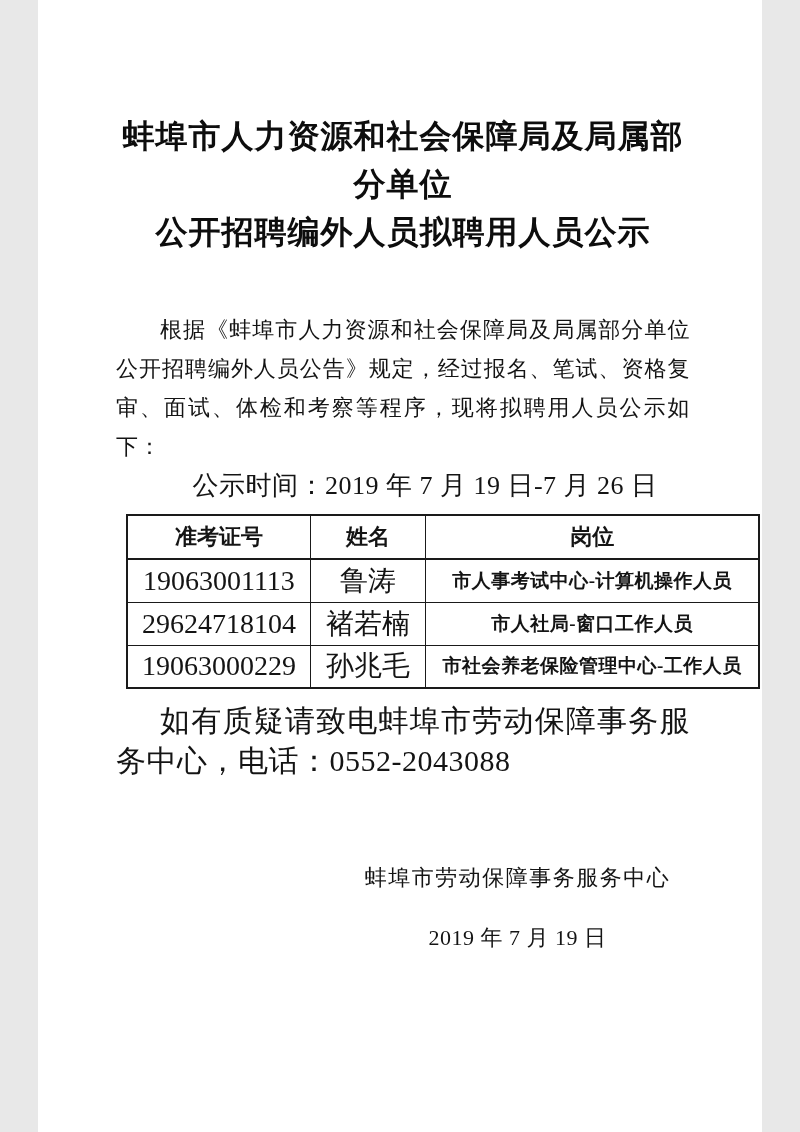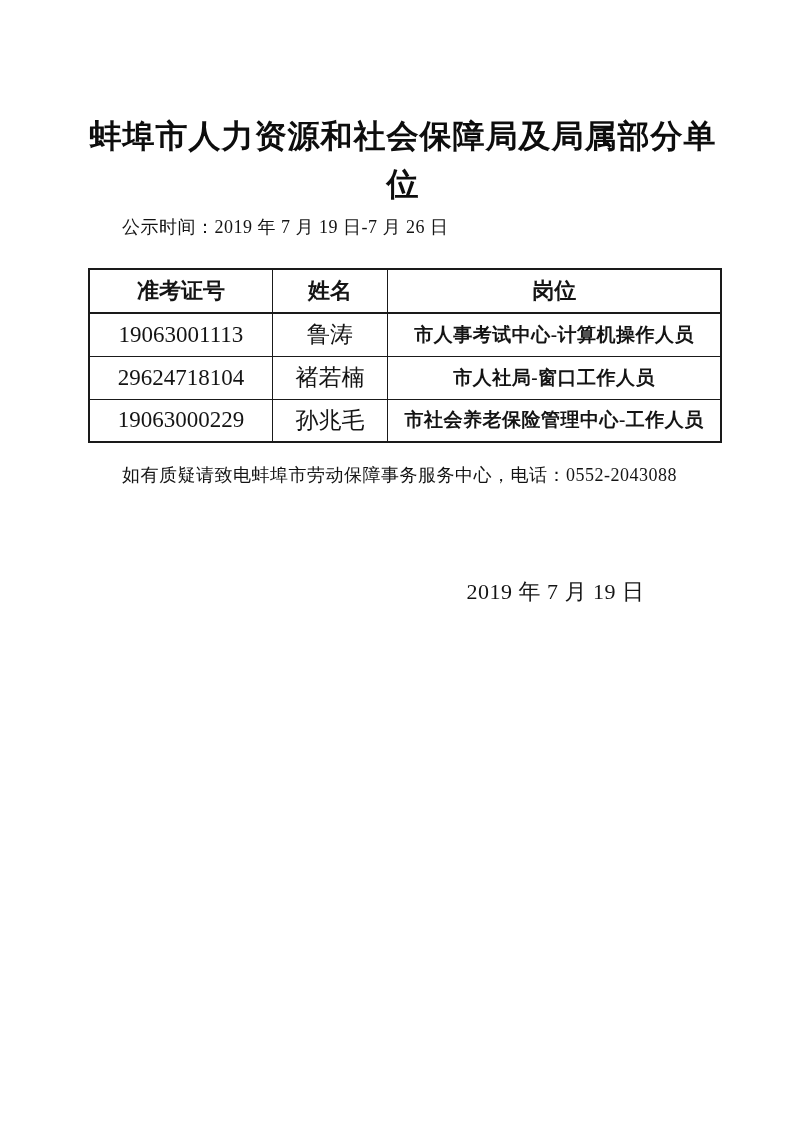--- a/index.html
+++ b/index.html
@@ -1,19 +1,19 @@
 <!DOCTYPE html>
 <html><head>
 <meta charset="utf-8">
 <style>
   * { margin: 0; padding: 0; box-sizing: border-box; }
   html, body { background: #e8e8e8; }
   .page {
     position: relative;
-    width: 800px;
+    width: 724px;
     height: 1132px;
     margin: 0 auto;
     background: #ffffff;
     color: #141414;
     font-family: "Liberation Serif", "DejaVu Serif", serif;
     overflow: hidden;
   }
   .content {
     padding: 0 72px 0 78px; 
   }
@@ -29,29 +29,30 @@
   }
   .intro {
     margin-top: 54px;
     font-size: 22px;
     line-height: 39px;
     text-align: justify;
     text-indent: 44px;
     letter-spacing: 0.5px;
   }
   .period {
-    font-size: 18px;
+    font-size: 26px;
     line-height: 39px;
     text-indent: 44px;
     letter-spacing: 0.5px;
+    text-align: center;
   }
   table.roster {
     width: 634px;
     margin-left: 10px;
-    margin-top: 21px;
+    margin-top: 9px;
     border-collapse: collapse;
     table-layout: fixed;
     border: 2px solid #1a1a1a;
   }
   table.roster col.c1 { width: 29%; }
   table.roster col.c2 { width: 18.3%; }
   table.roster col.c3 { width: 52.7%; }
   table.roster th {
     border: 1px solid #1a1a1a;
     border-bottom: 2px solid #1a1a1a;
@@ -59,52 +60,54 @@
     font-size: 22px;
     font-weight: bold;
     text-align: center;
     vertical-align: middle;
   }
   table.roster td {
     border: 1px solid #1a1a1a;
     height: 43px;
     text-align: center;
     vertical-align: middle;
-    font-size: 23px;
+    font-size: 28px;
   }
   table.roster td.pos { font-size: 19px; letter-spacing: 0.5px; font-weight: bold; }
   .contact {
     margin-top: 12px;
-    font-size: 18px;
+    font-size: 30px;
     line-height: 40px;
     text-align: justify;
     text-indent: 44px;
     letter-spacing: 0.5px;
   }
   .contact .phone { white-space: nowrap; }
   .signature {
     margin-top: 84px;
     margin-left: auto;
     width: 345px;
     text-align: center;
     font-size: 22px;
   }
   .signature .org { line-height: 26px; letter-spacing: 1.5px; }
-  .signature .date { margin-top: 26px; line-height: 26px; letter-spacing: 0.5px; }
+  .signature .date { margin-top: 34px; line-height: 26px; letter-spacing: 0.5px; }
 </style>
 </head>
 <body>
 
 <div class="page">
   <div class="content">
 
     <div class="doc-title">
       <div>蚌埠市人力资源和社会保障局及局属部分单位</div>
+      <div>公开招聘编外人员拟聘用人员公示</div>
     </div>
 
+    <p class="intro">根据《蚌埠市人力资源和社会保障局及局属部分单位公开招聘编外人员公告》规定，经过报名、笔试、资格复审、面试、体检和考察等程序，现将拟聘用人员公示如下：</p>
 
     <p class="period">公示时间：2019 年 7 月 19 日-7 月 26 日</p>
 
     <table class="roster">
       <colgroup>
         <col class="c1">
           <col class="c2">
           <col class="c3">
       </colgroup>
       <thead>
@@ -129,17 +132,18 @@
           <td>19063000229</td>
           <td>孙兆毛</td>
           <td class="pos">市社会养老保险管理中心-工作人员</td>
         </tr>
       </tbody>
     </table>
 
     <p class="contact"><span>如有质疑请致电蚌埠市劳动保障事务服务中心，电话：</span><span class="phone">0552-2043088</span></p>
 
     <div class="signature">
+      <div class="org">蚌埠市劳动保障事务服务中心</div>
       <div class="date">2019 年 7 月 19 日</div>
     </div>
 
   </div>
 </div>
 
 </body></html>

